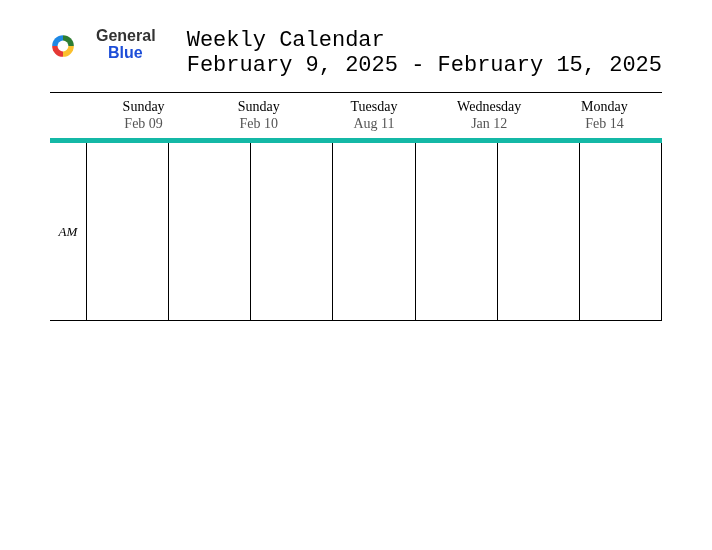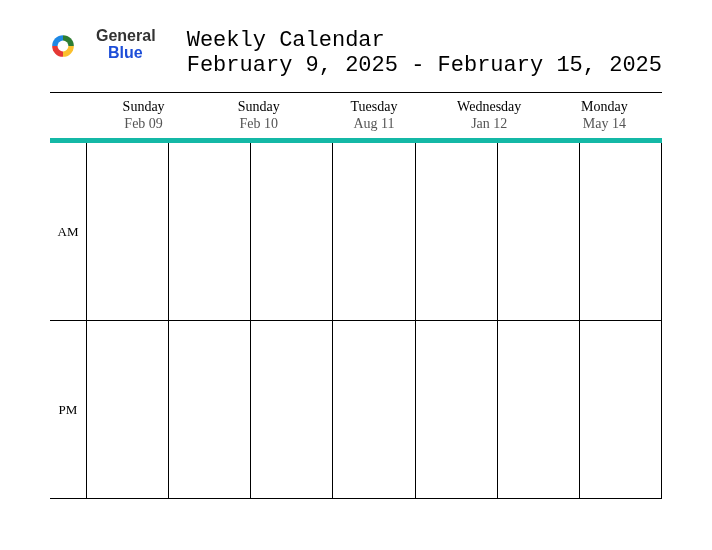--- a/index.html
+++ b/index.html
@@ -81,20 +81,21 @@
     height: 178px;
   }
   .row-label {
     width: 36px;
     flex: 0 0 36px;
     display: flex;
     align-items: center;
     justify-content: center;
     font-size: 13px;
     border-bottom: 1px solid #000;
+    font-style: italic;
   }
   .cell {
     flex: 1;
     border-left: 1px solid #000;
     border-bottom: 1px solid #000;
   }
   .cell:last-child {
     border-right: 1px solid #000;
   }
 </style>
@@ -136,38 +137,28 @@
     <div class="day-col-head">
       <div class="day-name">Tuesday</div>
       <div class="day-date">Aug 11</div>
     </div>
     <div class="day-col-head">
       <div class="day-name">Wednesday</div>
       <div class="day-date">Jan 12</div>
     </div>
     <div class="day-col-head">
       <div class="day-name">Monday</div>
-      <div class="day-date">May 14</div>
+      <div class="day-date">Feb 14</div>
     </div>
   </div>
   <div class="grid-rows">
     <div class="grid-row">
       <div class="row-label">AM</div>
       <div class="cell"></div>
       <div class="cell"></div>
       <div class="cell"></div>
       <div class="cell"></div>
       <div class="cell"></div>
       <div class="cell"></div>
       <div class="cell"></div>
     </div>
-    <div class="grid-row">
-      <div class="row-label">PM</div>
-      <div class="cell"></div>
-      <div class="cell"></div>
-      <div class="cell"></div>
-      <div class="cell"></div>
-      <div class="cell"></div>
-      <div class="cell"></div>
-      <div class="cell"></div>
-    </div>
   </div>
 </div>
 
 </body></html>

